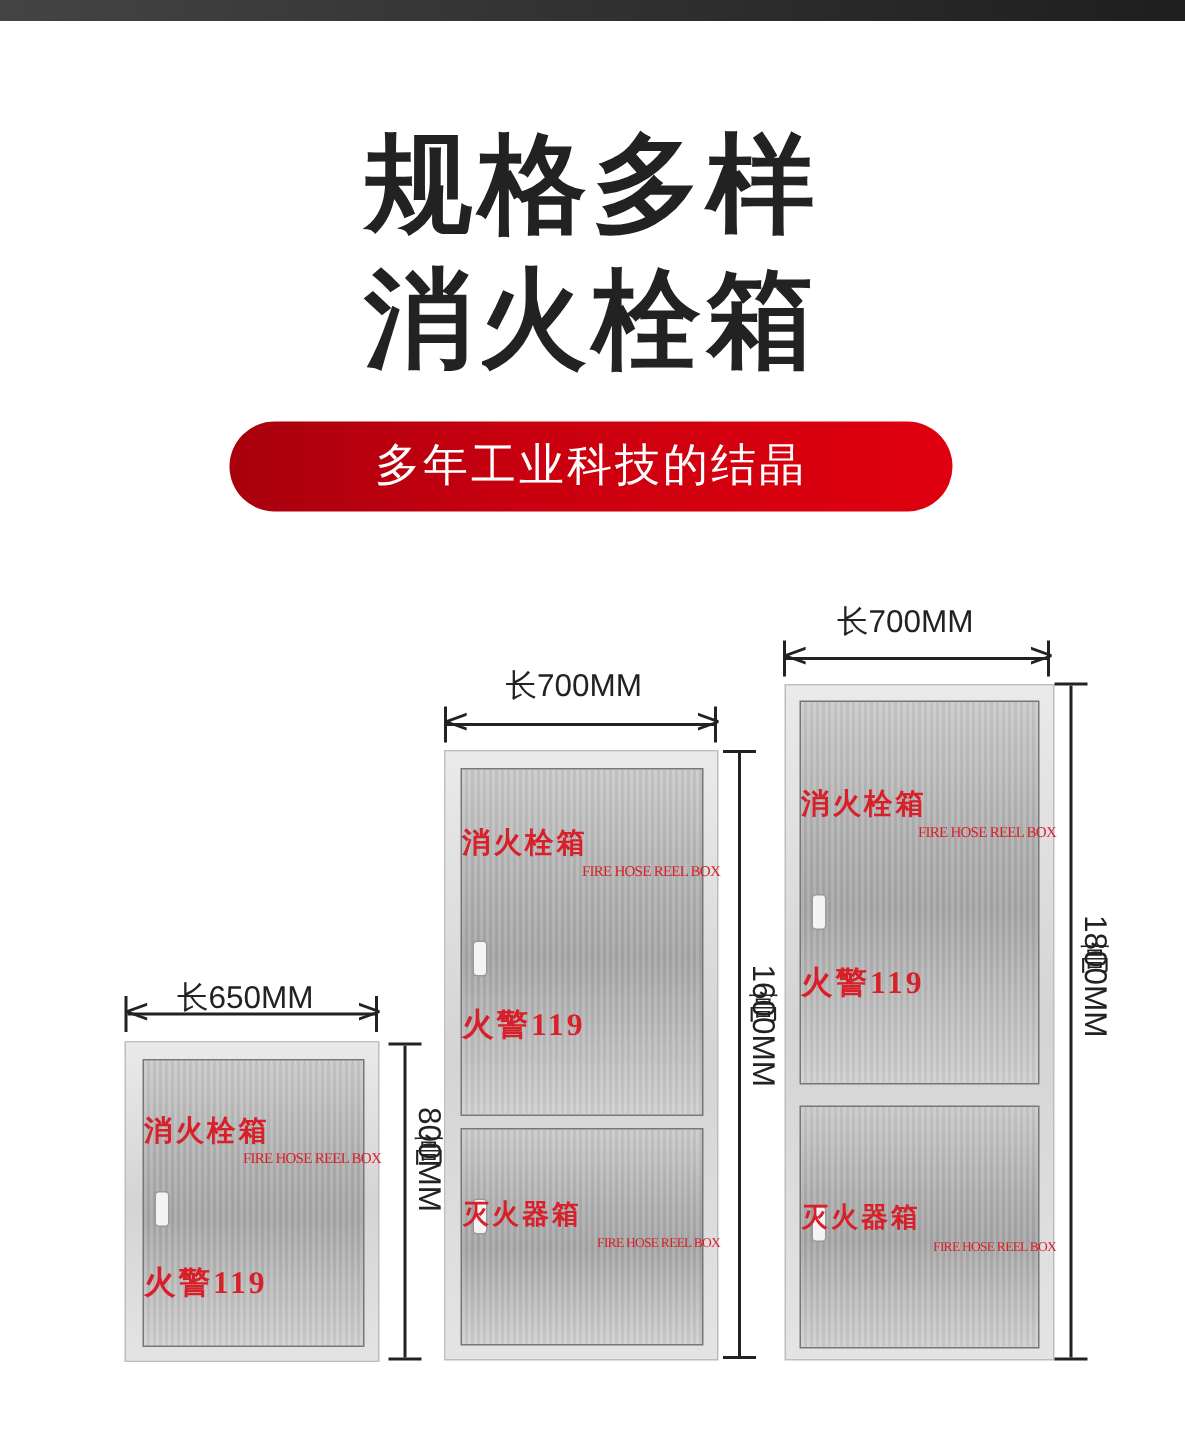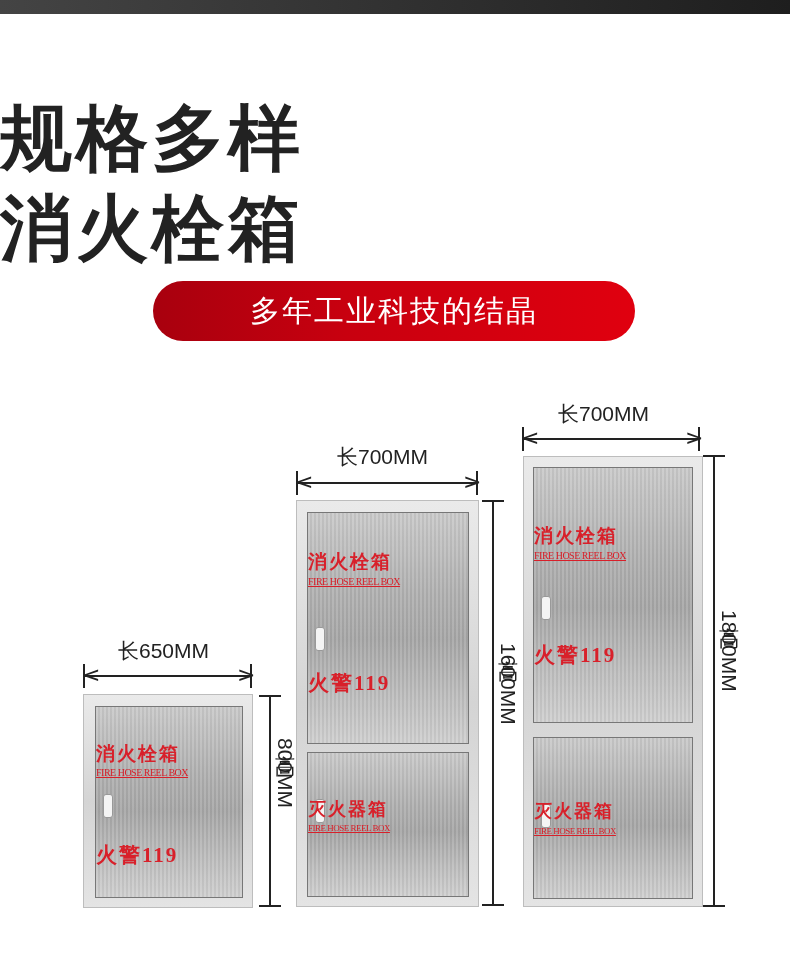--- a/index.html
+++ b/index.html
@@ -1,21 +1,21 @@
 <!DOCTYPE html>
 <html><head>
 <meta charset="utf-8">
 <style>
   html, body { margin:0; padding:0; }
   body { width:790px; height:965px; background:#ffffff; position:relative; overflow:hidden;
          font-family:"DejaVu Sans","Liberation Sans",sans-serif; }
   .topbar { position:absolute; left:0; top:0; width:790px; height:14px;
             background:linear-gradient(90deg,#444 0%,#333 45%,#1e1e1e 100%); }
-  .headline { position:absolute; left:0; width:790px; color:#222;
-              font-weight:bold; font-size:72px; letter-spacing:4px; line-height:80px;margin-top:16px; }
+  .headline { position:absolute; left:0; width:790px; text-align:center; color:#222;
+              font-weight:bold; font-size:72px; letter-spacing:4px; line-height:80px; }
   .h1 { top:82px; }
   .h2 { top:172px; }
   .pill { position:absolute; left:153px; top:281px; width:482px; height:60px; border-radius:30px;
           background:linear-gradient(90deg,#a8000e 0%,#c8000f 40%,#e0000f 100%);
           color:#fff; font-size:30px; text-align:center; line-height:60px; letter-spacing:2px; }
 
   .dimlabel { position:absolute; font-family:"Liberation Sans",sans-serif; font-size:21px; color:#222; white-space:nowrap; }
   .hline { position:absolute; height:2px; background:#222; }
   .vline { position:absolute; width:2px; background:#222; }
   .tick-v { position:absolute; width:2px; background:#222; }
@@ -26,34 +26,34 @@
 
   .cabinet { position:absolute; background:linear-gradient(180deg,#eaeaea,#d4d4d4 50%,#e4e4e4);
              border:1px solid #bdbdbd; box-sizing:border-box; }
   .door { position:absolute; box-sizing:border-box; border:1px solid #777;
           background:
             repeating-linear-gradient(90deg, rgba(255,255,255,0.10) 0 2px, rgba(0,0,0,0.04) 2px 4px),
             linear-gradient(180deg,#c9c9c9 0%,#b0b0b0 35%,#a6a6a6 55%,#bdbdbd 80%,#cfcfcf 100%); }
   .handle { position:absolute; width:8px; height:22px; border-radius:3px; background:#f4f4f4; border:1px solid #999; }
   .cn { position:absolute; left:0; width:100%; text-align:left; color:#d8202a;
         font-family:Liberation Serif, serif; font-weight:bold; letter-spacing:2px; }
-  .en { position:absolute; left:0; width:100%; text-align:left; color:#d8202a;
-        font-family:"Liberation Serif",serif; letter-spacing:-0.5px;text-decoration:underline; }
+  .en { position:absolute; left:12px; width:100%; text-align:right; color:#d8202a;
+        font-family:"Liberation Serif",serif; letter-spacing:-0.5px; }
 </style>
 </head>
 <body>
 
 <div class="topbar"></div>
 
 <div class="headline h1">规格多样</div>
 <div class="headline h2">消火栓箱</div>
 <div class="pill">多年工业科技的结晶</div>
 
 <div>
-  <div class="dimlabel" style="left:118px;top:637px;">长650MM</div>
+  <div class="dimlabel" style="left:118px;top:651px;">长650MM</div>
   <div class="tick-v" style="left:83px;top:664px;height:24px;"></div>
   <div class="tick-v" style="left:250px;top:664px;height:24px;"></div>
   <div class="hline" style="left:85px;top:675px;width:165px;"></div>
   <div class="arrow" style="left:82px;top:664px;">&lt;</div>
   <div class="arrow" style="left:237px;top:664px;">&gt;</div>
 
   <div class="cabinet" style="left:83px;top:694px;width:170px;height:214px;">
     <div class="door" style="left:11px;top:11px;width:148px;height:192px;">
       <div class="handle" style="left:7px;top:87px;"></div>
       <div class="cn" style="top:34px;font-size:19px;">消火栓箱</div>

